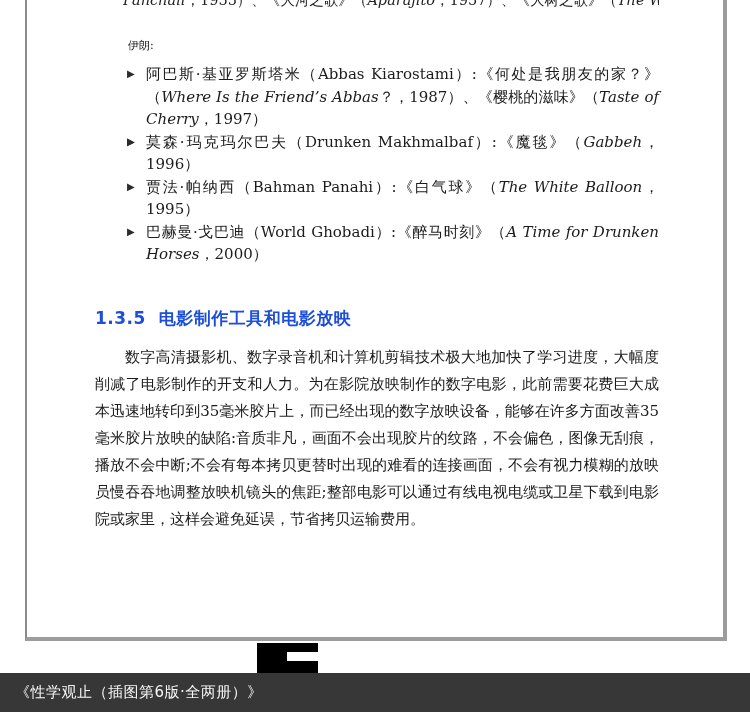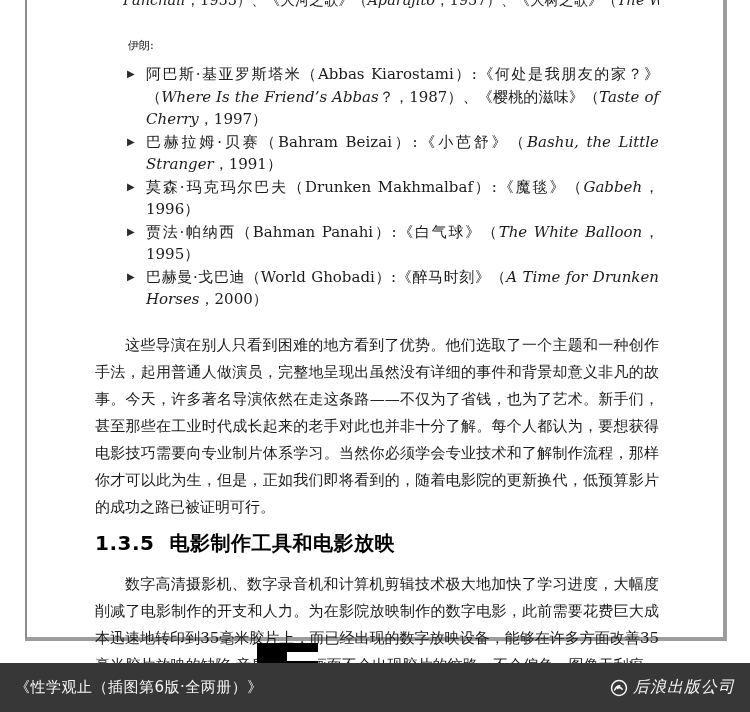--- a/index.html
+++ b/index.html
@@ -69,25 +69,25 @@
 
   .body-para {
     text-indent: 2em;
     font-size: 15px;
     line-height: 27px;
     text-align: justify;
     color: #1b1b1b;
   }
   .para-1 { margin-top: 21px; }
   .section-heading {
-    margin-top: 9px;
+    margin-top: 41px;
     font-family: "DejaVu Sans", "Liberation Sans", sans-serif;
     font-weight: bold;
-    font-size: 20px;
-    color: #000000;
+    font-size: 17px;
+    color: #1d4ed8;
     letter-spacing: 0.5px;
   }
   .para-2 { margin-top: 14px; }
 
   
   .artifact {
     position: absolute;
     left: 257px; top: 643px;
     width: 61px; height: 30px;
     background: #000;
@@ -96,21 +96,21 @@
     position: absolute;
     right: 0; top: 9px;
     width: 31px; height: 9px;
     background: #ffffff;
   }
 
   
   .footer-bar {
     position: absolute;
     left: 0; right: 0; bottom: 0;
-    height: 49px;
+    height: 39px;
     background: #373737;
     display: flex;
     align-items: center;
     justify-content: space-between;
     padding: 4px 15px;
     color: #f5f5f5;
   }
   .footer-title {
     font-family: "DejaVu Sans", "Liberation Sans", sans-serif;
     font-size: 15px;
@@ -134,43 +134,33 @@
   <div class="content">
 
     <div class="top-clip">
       <span class="line" id="topline"><span class="it">Panchali</span><span>，1955）、《大河之歌》（</span><span class="it">Aparajito</span><span>，1957）、《大树之歌》（</span><span class="it">The World of Apu</span></span>
     </div>
 
     <div class="region-label">伊朗:</div>
 
     <div class="film-list" id="film-list">
         <div class="film-item"><span class="marker">▶</span><span><span>阿巴斯·基亚罗斯塔米（Abbas Kiarostami）:《何处是我朋友的家？》（</span><span class="it">Where Is the Friend’s Abbas</span><span>？，1987）、《樱桃的滋味》（</span><span class="it">Taste of Cherry</span><span>，1997）</span></span></div>
-        <div class="film-item"><span class="marker">▶</span><span><span>巴赫拉姆·贝赛（Bahram Beizai）:《小芭舒》（</span><span class="it">Bashu, the Little Stranger</span><span>，1991）</span></span></div>
+        <div class="film-item"><span class="marker">▶</span></div>
         <div class="film-item"><span class="marker">▶</span><span><span>莫森·玛克玛尔巴夫（Drunken Makhmalbaf）:《魔毯》（</span><span class="it">Gabbeh</span><span>，1996）</span></span></div>
         <div class="film-item"><span class="marker">▶</span><span><span>贾法·帕纳西（Bahman Panahi）:《白气球》（</span><span class="it">The White Balloon</span><span>，1995）</span></span></div>
         <div class="film-item"><span class="marker">▶</span><span><span>巴赫曼·戈巴迪（World Ghobadi）:《醉马时刻》（</span><span class="it">A Time for Drunken Horses</span><span>，2000）</span></span></div>
       </div>
 
-    <p class="body-para para-1">这些导演在别人只看到困难的地方看到了优势。他们选取了一个主题和一种创作手法，起用普通人做演员，完整地呈现出虽然没有详细的事件和背景却意义非凡的故事。今天，许多著名导演依然在走这条路——不仅为了省钱，也为了艺术。新手们，甚至那些在工业时代成长起来的老手对此也并非十分了解。每个人都认为，要想获得电影技巧需要向专业制片体系学习。当然你必须学会专业技术和了解制作流程，那样你才可以此为生，但是，正如我们即将看到的，随着电影院的更新换代，低预算影片的成功之路已被证明可行。</p>
 
     <h3 class="section-heading"><span>1.3.5</span>&nbsp; <span>电影制作工具和电影放映</span></h3>
 
     <p class="body-para para-2">数字高清摄影机、数字录音机和计算机剪辑技术极大地加快了学习进度，大幅度削减了电影制作的开支和人力。为在影院放映制作的数字电影，此前需要花费巨大成本迅速地转印到35毫米胶片上，而已经出现的数字放映设备，能够在许多方面改善35毫米胶片放映的缺陷:音质非凡，画面不会出现胶片的纹路，不会偏色，图像无刮痕，播放不会中断;不会有每本拷贝更替时出现的难看的连接画面，不会有视力模糊的放映员慢吞吞地调整放映机镜头的焦距;整部电影可以通过有线电视电缆或卫星下载到电影院或家里，这样会避免延误，节省拷贝运输费用。</p>
 
   </div>
 </div>
 
 <div class="artifact">
   <div class="notch"></div>
 </div>
 
 <div class="footer-bar">
   <div class="footer-title">《性学观止（插图第6版·全两册）》</div>
-  <div class="footer-publisher">
-    <span class="logo">
-      <svg width="18" height="18" viewBox="0 0 20 20" aria-hidden="true">
-        <circle cx="10" cy="10" r="8.3" fill="none" stroke="#f5f5f5" stroke-width="1.7"></circle>
-        <path d="M5.2 12.2 q2.6-5.4 6.2-4.4 q-2.2 0.2-2.7 2.4 q3.1-1.7 4.8 1.2" fill="none" stroke="#f5f5f5" stroke-width="1.7" stroke-linecap="round"></path>
-      </svg>
-    </span>
-    <span>后浪出版公司</span>
-  </div>
 </div>
 
 </body></html>

